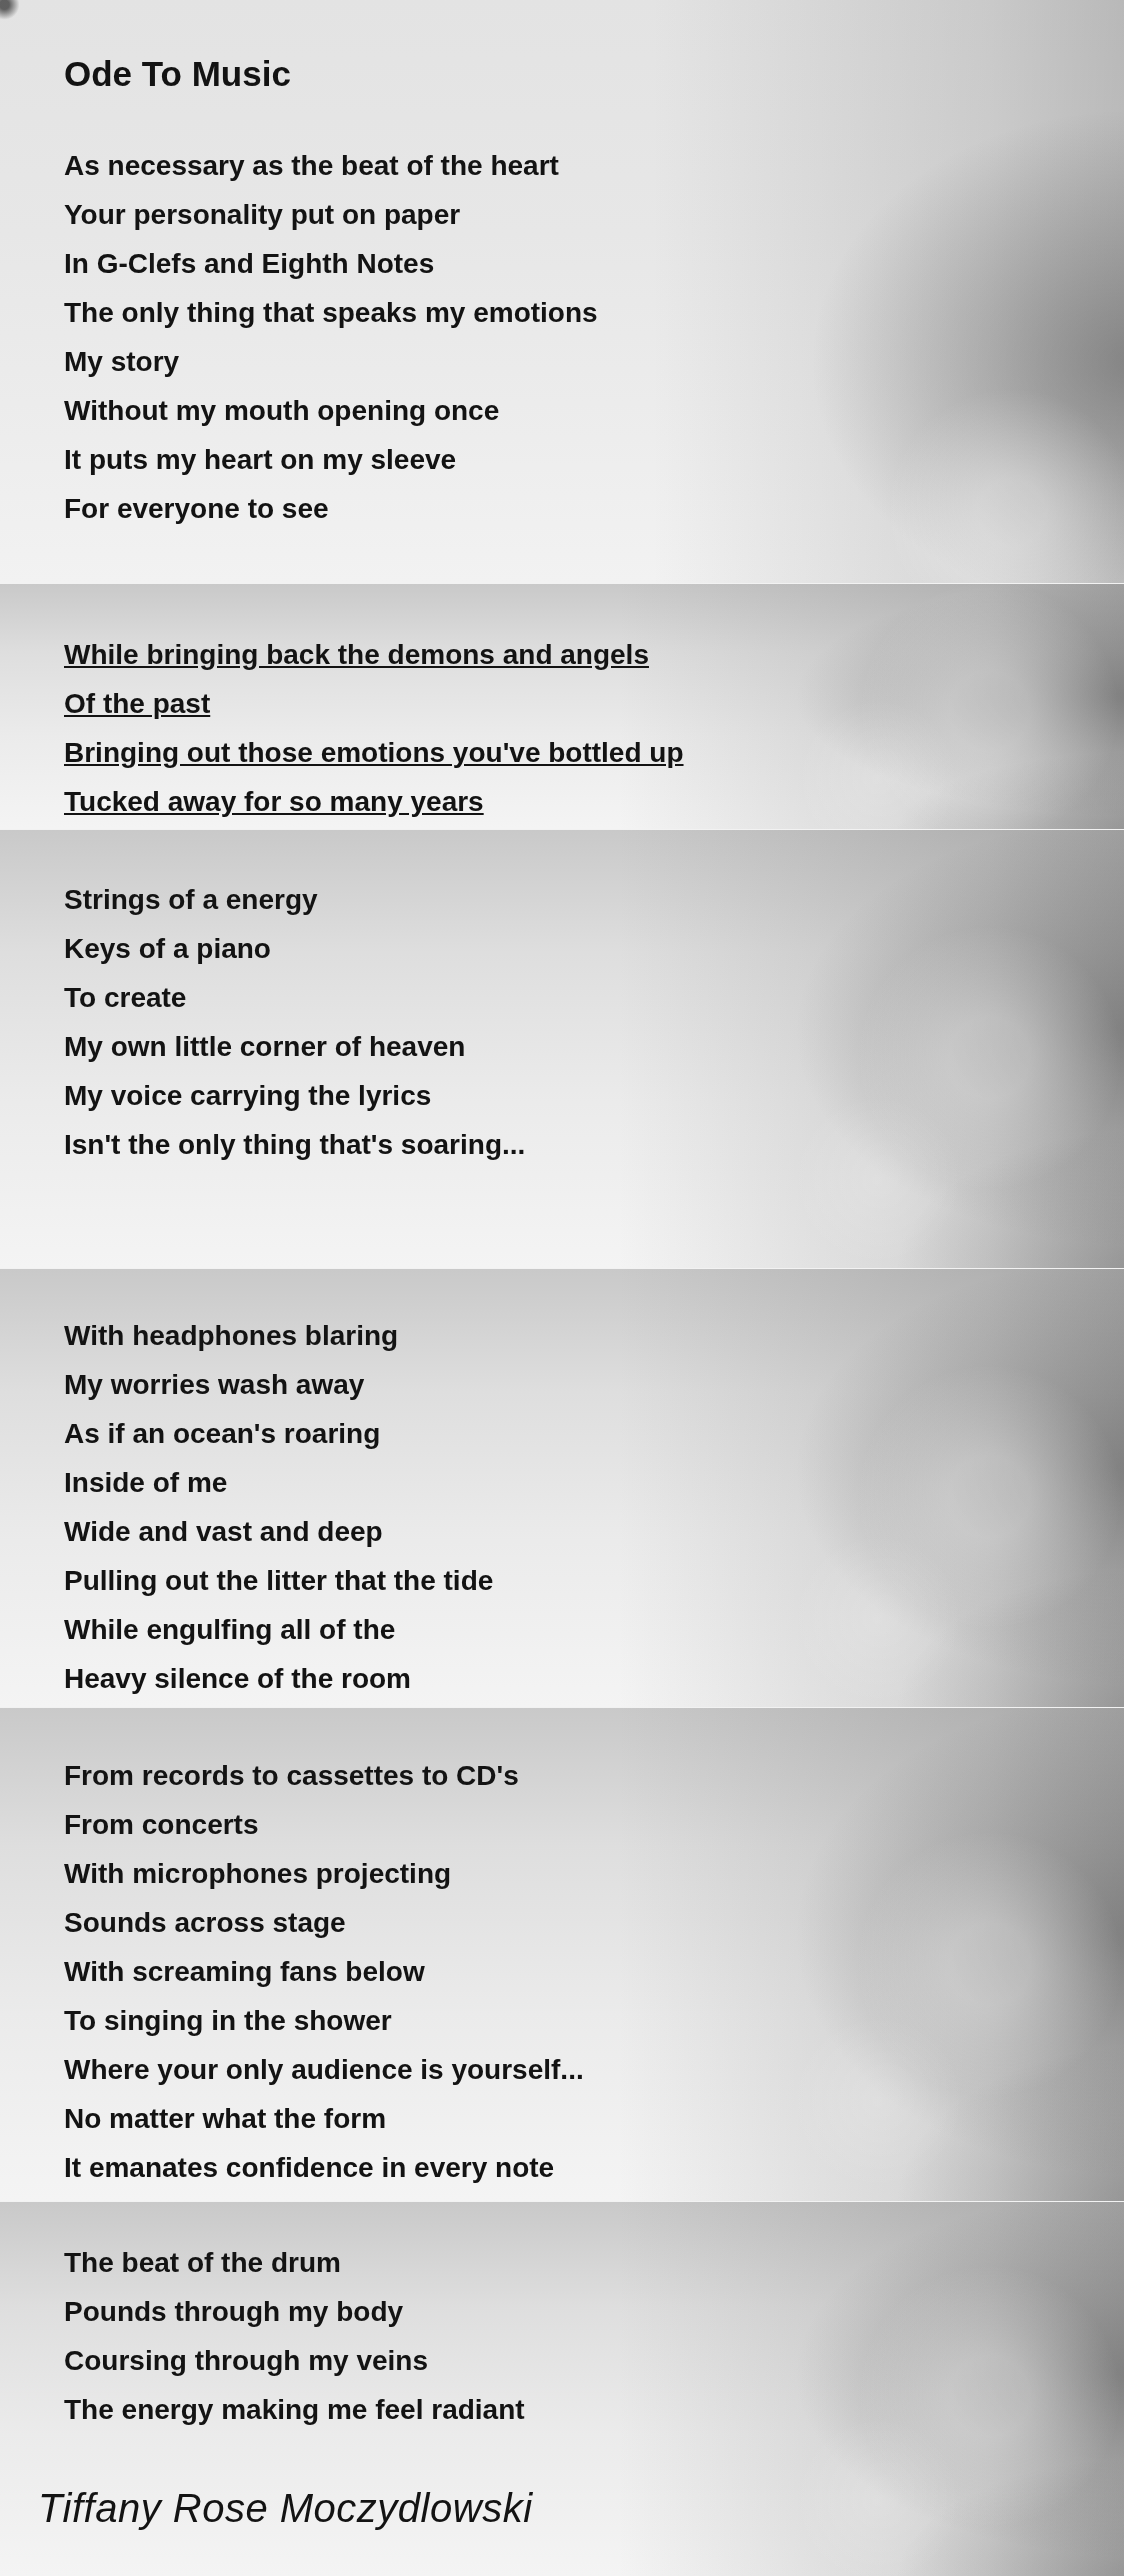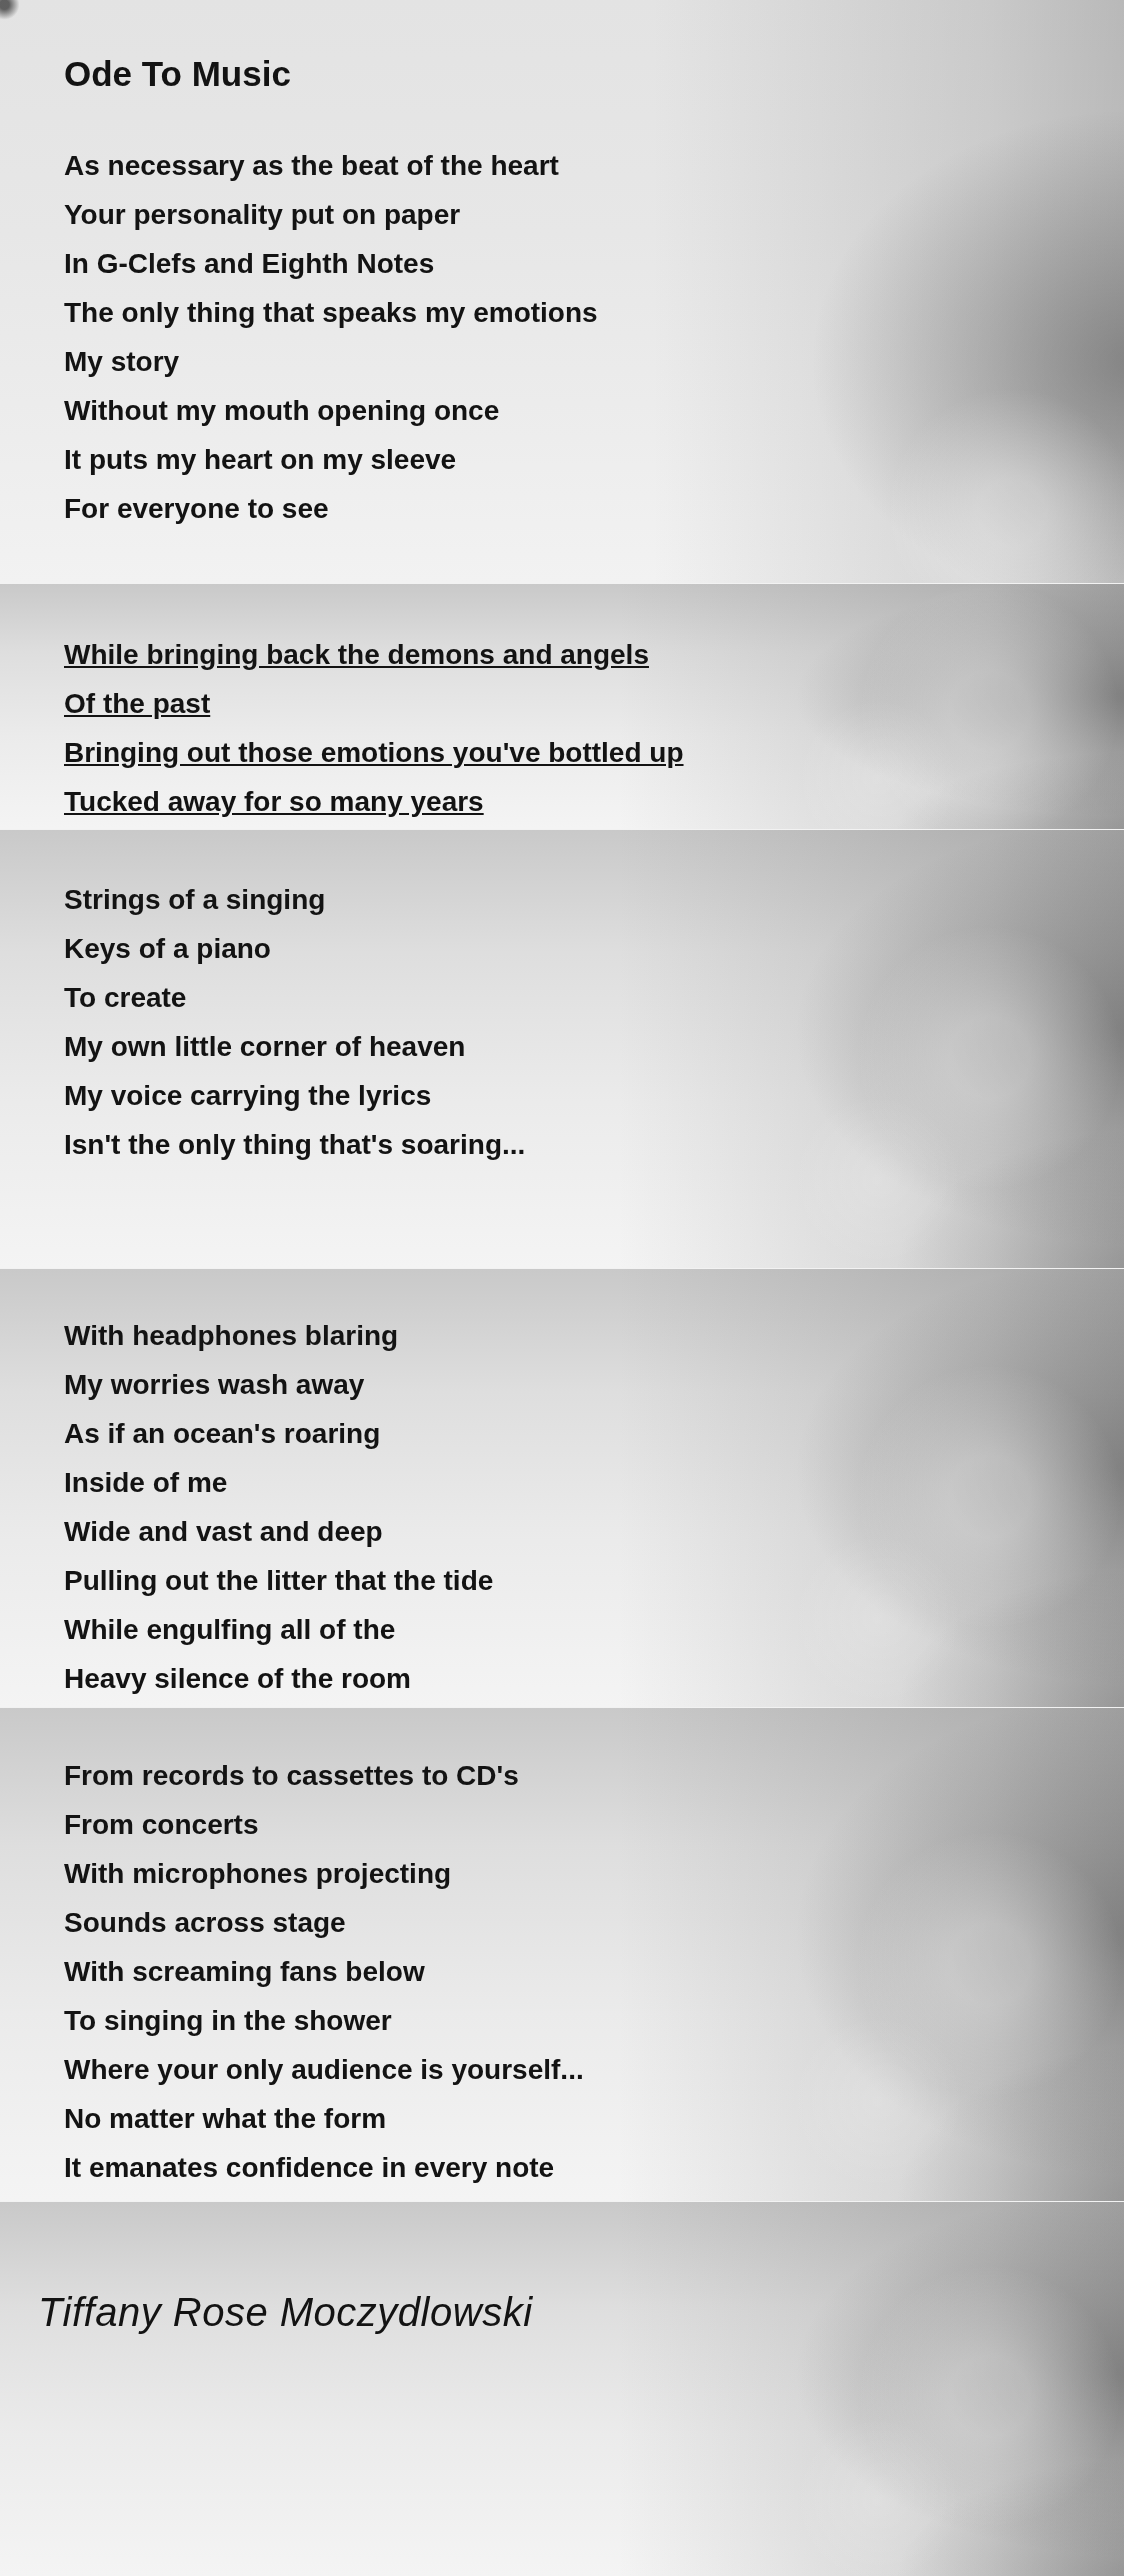--- a/index.html
+++ b/index.html
@@ -99,21 +99,21 @@
     <div class="stanza">
         <div class="line">While bringing back the demons and angels</div>
         <div class="line">Of the past</div>
         <div class="line">Bringing out those emotions you've bottled up</div>
         <div class="line">Tucked away for so many years</div>
       </div>
   </section>
 
   <section class="band band-3">
     <div class="stanza">
-        <div class="line">Strings of a singing</div>
+        <div class="line">Strings of a energy</div>
         <div class="line">Keys of a piano</div>
         <div class="line">To create</div>
         <div class="line">My own little corner of heaven</div>
         <div class="line">My voice carrying the lyrics</div>
         <div class="line">Isn't the only thing that's soaring...</div>
       </div>
   </section>
 
   <section class="band band-4">
     <div class="stanza">
@@ -136,17 +136,23 @@
         <div class="line">Sounds across stage</div>
         <div class="line">With screaming fans below</div>
         <div class="line">To singing in the shower</div>
         <div class="line">Where your only audience is yourself...</div>
         <div class="line">No matter what the form</div>
         <div class="line">It emanates confidence in every note</div>
       </div>
   </section>
 
   <section class="band band-6">
+    <div class="stanza">
+        <div class="line">The beat of the drum</div>
+        <div class="line">Pounds through my body</div>
+        <div class="line">Coursing through my veins</div>
+        <div class="line">The energy making me feel radiant</div>
+      </div>
     <div class="author">Tiffany Rose Moczydlowski</div>
   </section>
 
 </div>
 
 
 </body></html>

